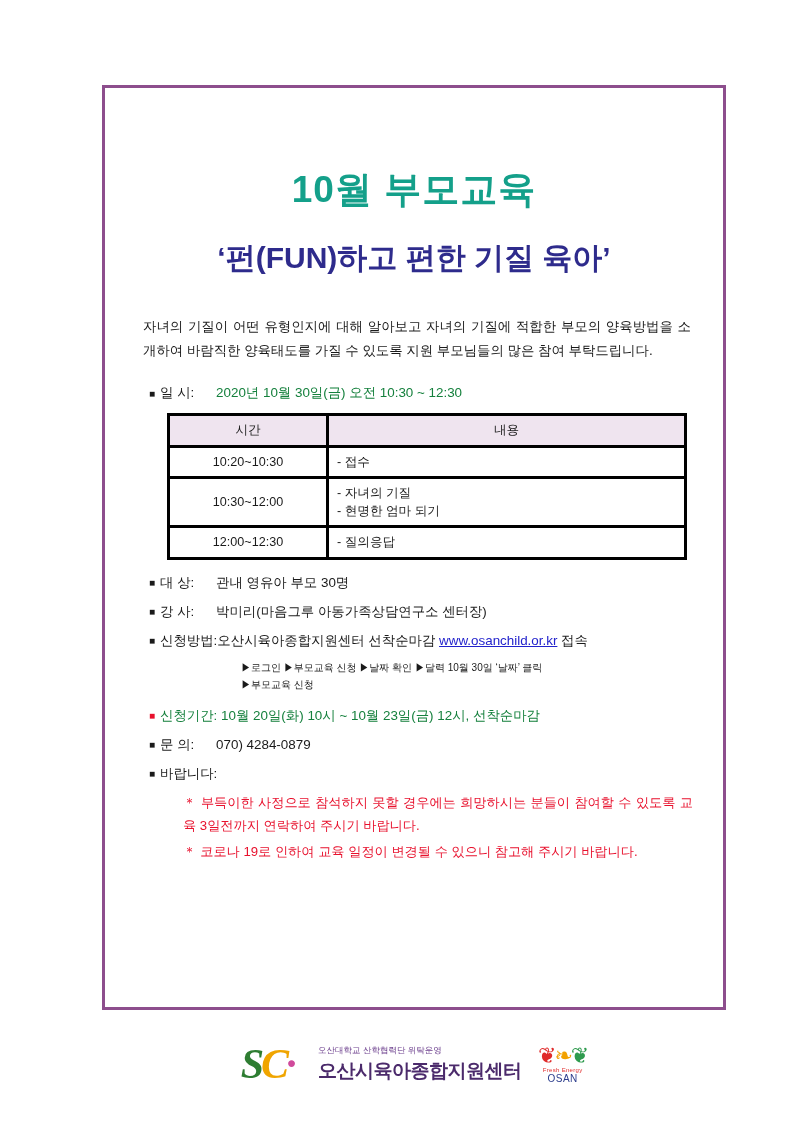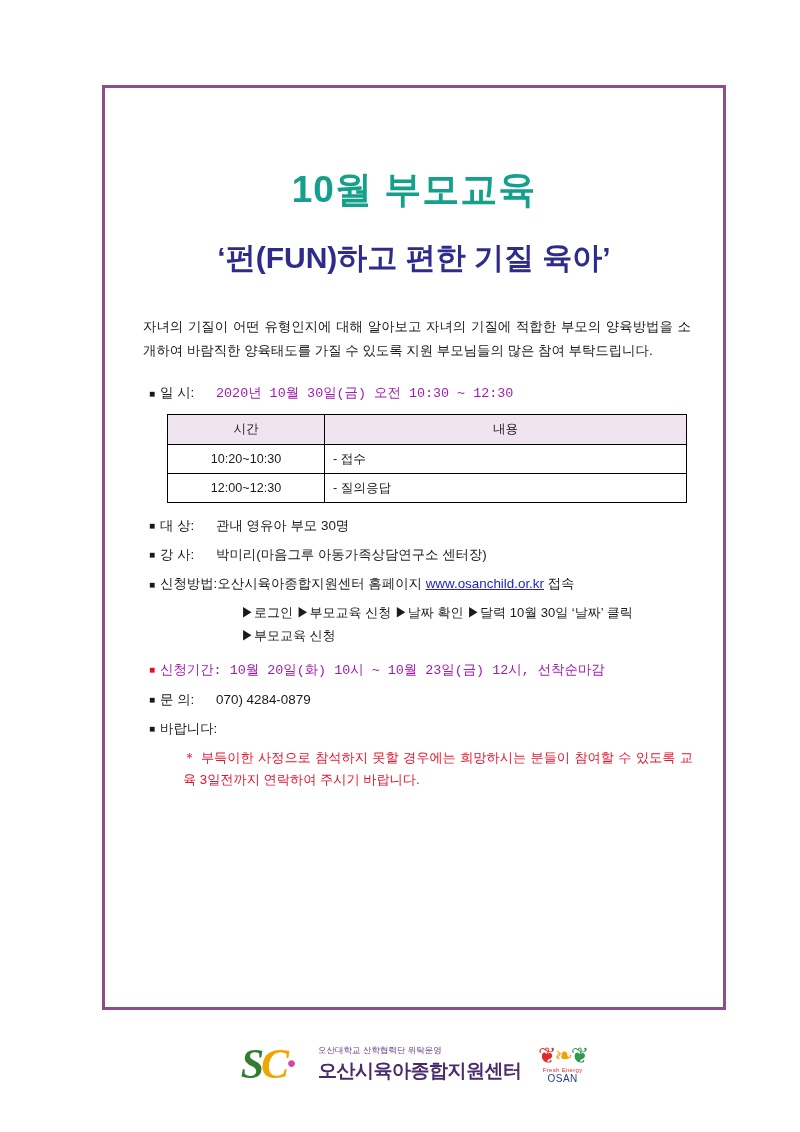--- a/index.html
+++ b/index.html
@@ -76,47 +76,47 @@
     color: #1a1a1a;
     font-size: 10px;
     vertical-align: middle;
     margin-right: 5px;
   }
   .sq-red { color: #e8112d; }
   .lbl-gap {
     display: inline-block;
     min-width: 56px;
   }
-  .red { color: #a21caf; font-family: Liberation Mono, monospace; }
+  .red { color: #15803d; }
   table.schedule {
     border-collapse: collapse;
     margin: 9px 0 12px 18px;
     width: 520px;
     font-size: 12.6px;
   }
   table.schedule th, table.schedule td {
-    border: 1px solid #000000;
+    border: 3px solid #000000;
     padding: 5px 8px;
     line-height: 1.45;
   }
   table.schedule th {
     background: #efe4ef;
     font-weight: normal;
     text-align: center;
   }
   td.time {
     text-align: center;
     width: 140px;
   }
   td.content {
     text-align: left;
     padding-left: 12px;
   }
   .sub-line {
-    font-size: 13px;
+    font-size: 10px;
     line-height: 1.7;
     margin-left: 92px;
     color: #1a1a1a;
     white-space: nowrap;
   }
   .link {
     color: #2222cc;
     text-decoration: underline;
   }
   .notes {
@@ -227,57 +227,67 @@
               <th>시간</th>
               <th>내용</th>
             </tr>
           </thead>
           <tbody>
             <tr>
               <td class="time">10:20~10:30</td>
               <td class="content">- 접수</td>
             </tr>
             <tr>
+              <td class="time">10:30~12:00</td>
+              <td class="content">
+                <div>- 자녀의 기질</div>
+                <div>- 현명한 엄마 되기</div>
+              </td>
+            </tr>
+            <tr>
               <td class="time">12:00~12:30</td>
               <td class="content">- 질의응답</td>
             </tr>
           </tbody>
         </table>
 
         <div class="bline">
           <span class="sq">■</span><span class="lbl-gap">대     상:</span><span>관내 영유아 부모 30명</span>
         </div>
 
         <div class="bline">
           <span class="sq">■</span><span class="lbl-gap">강     사:</span><span>박미리(마음그루 아동가족상담연구소 센터장)</span>
         </div>
 
 
         <div class="bline">
-          <span class="sq">■</span><span class="lbl-gap">신청방법:</span><span>오산시육아종합지원센터 홈페이지 </span><a class="link" href="#">www.osanchild.or.kr</a><span> 접속</span>
+          <span class="sq">■</span><span class="lbl-gap">신청방법:</span><span>오산시육아종합지원센터 선착순마감 </span><a class="link" href="#">www.osanchild.or.kr</a><span> 접속</span>
         </div>
 
         <div class="sub-line">▶로그인 ▶부모교육 신청 ▶날짜 확인 ▶달력 10월 30일 ‘날짜’ 클릭</div>
         <div class="sub-line" style="margin-bottom:12px;">▶부모교육 신청</div>
 
         <div class="bline">
           <span class="sq sq-red">■</span><span class="red">신청기간:</span><span class="red"> </span><span class="red">10월 20일(화) 10시 ~ 10월 23일(금) 12시, 선착순마감</span>
         </div>
 
         <div class="bline">
           <span class="sq">■</span><span class="lbl-gap">문     의:</span><span>070) 4284-0879</span>
         </div>
 
         <div class="bline">
           <span class="sq">■</span><span>바랍니다:</span>
         </div>
 
         <div class="notes">
           <div class="note">
             <span class="star">＊</span><span>부득이한 사정으로 참석하지 못할 경우에는 희망하시는 분들이 참여할 수 있도록 교육 3일전까지 연락하여 주시기 바랍니다.</span>
+          </div>
+          <div class="note">
+            <span class="star">＊</span><span>코로나 19로 인하여 교육 일정이 변경될 수 있으니 참고해 주시기 바랍니다.</span>
           </div>
         </div>
 
       </div>
     </div>
   </div>
 
   <div class="footer">
     <div class="logo-wrap">
       <span class="logo-sc">S<span class="c2">C</span><span class="c3">·</span></span>

